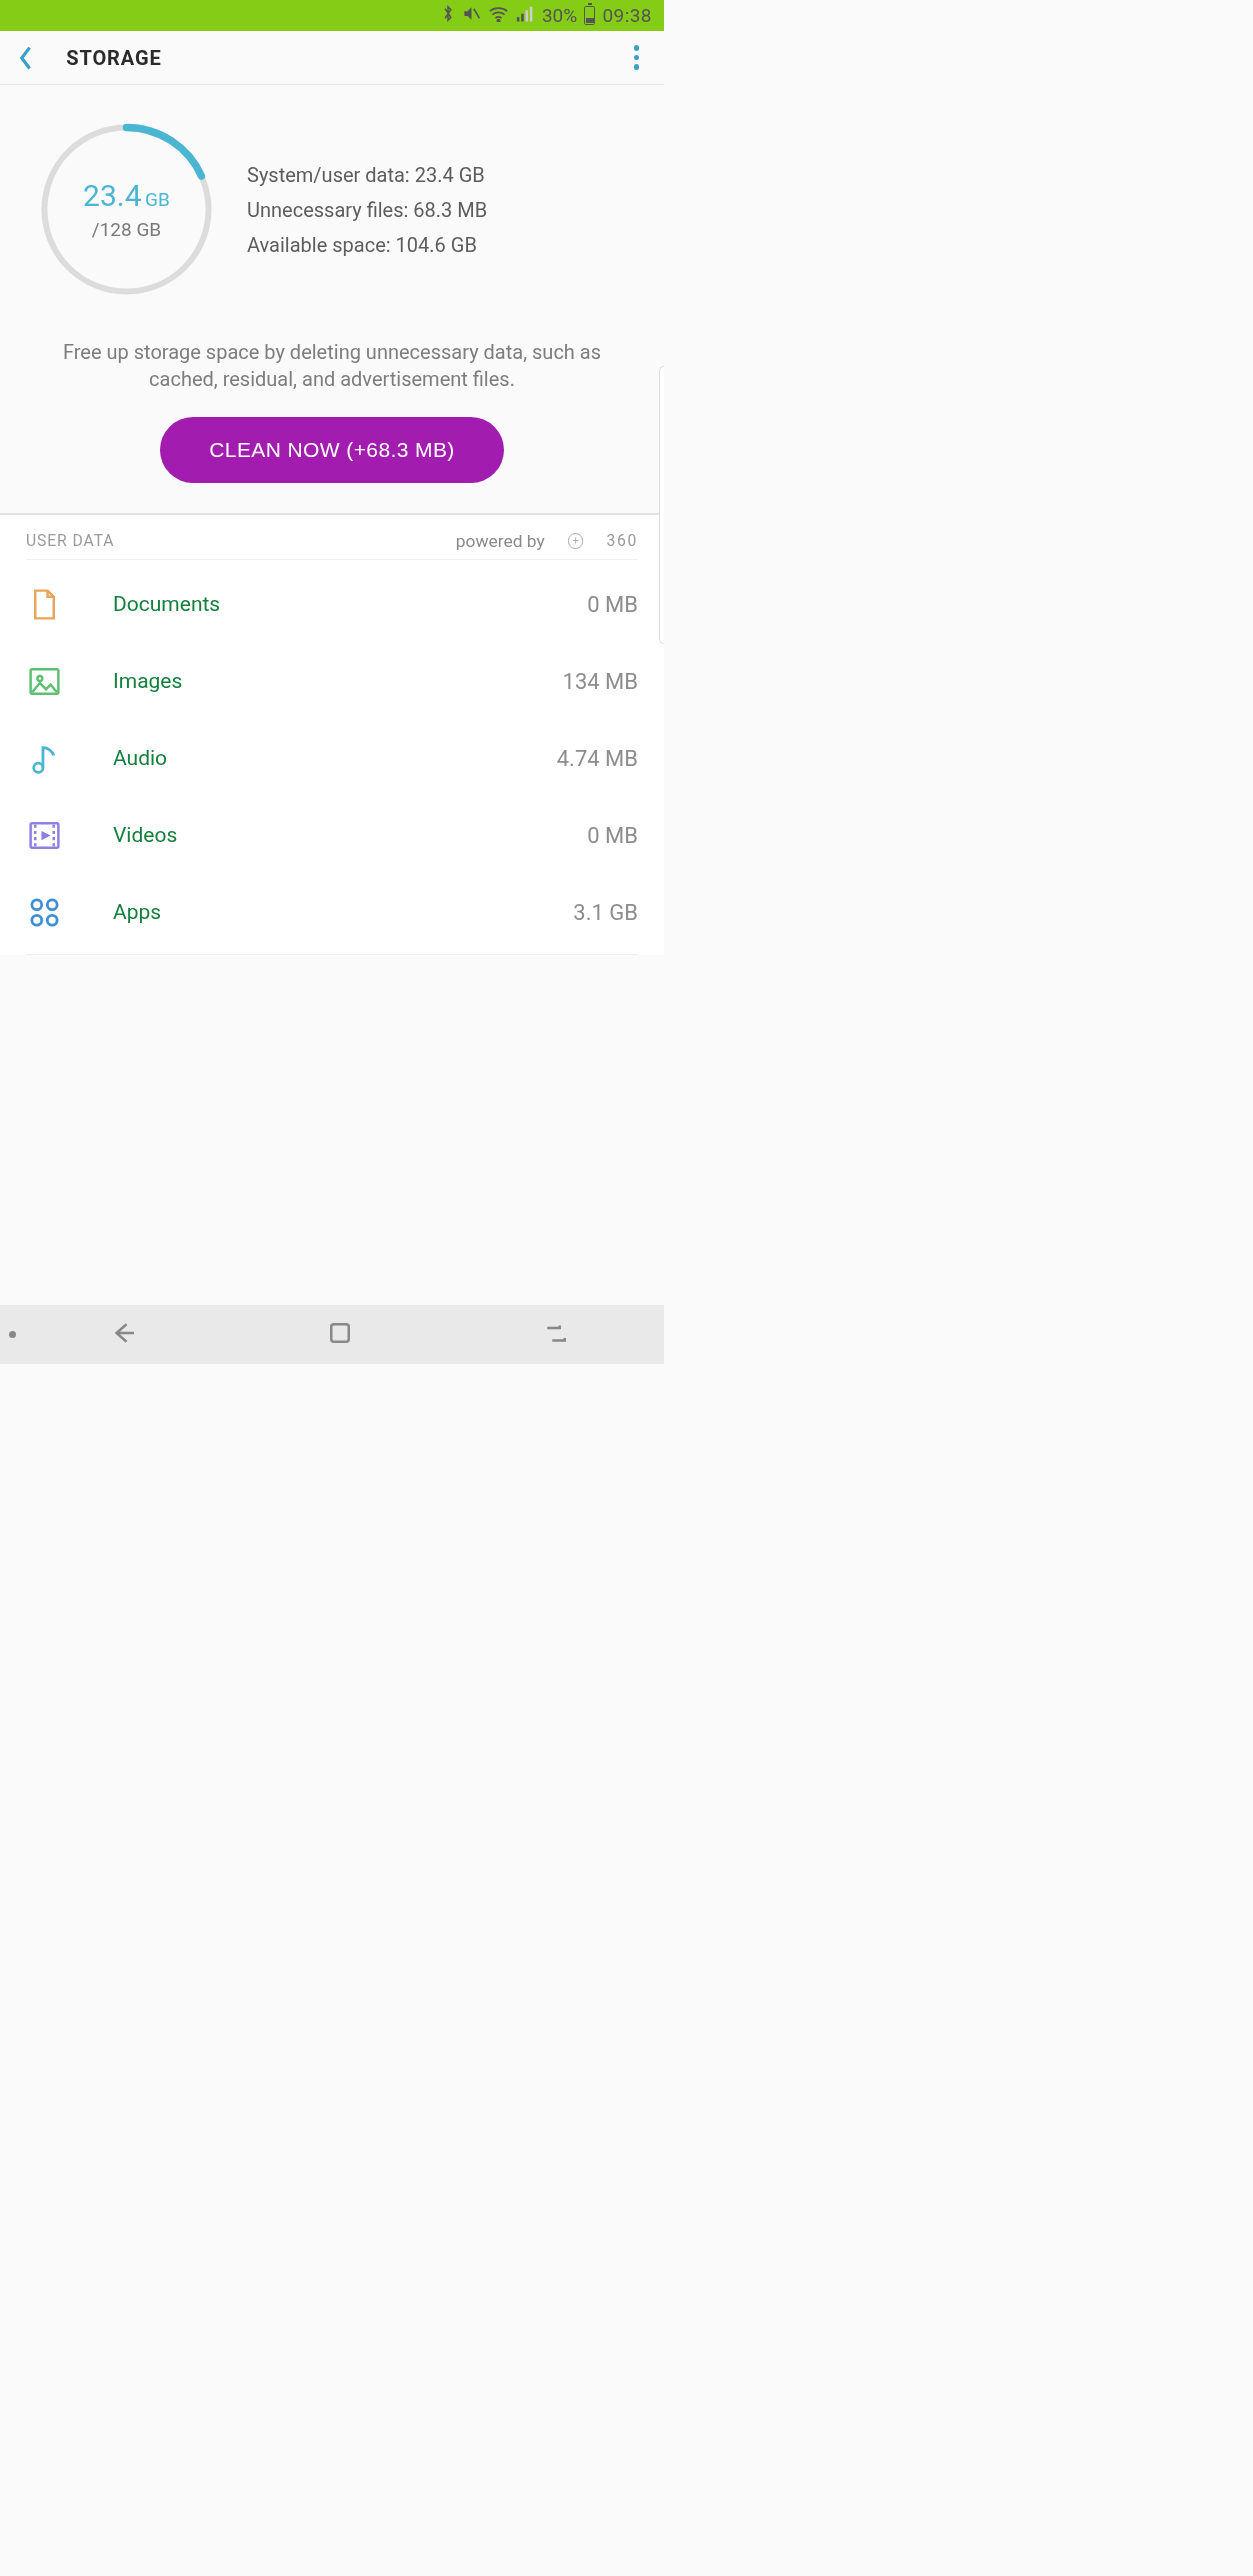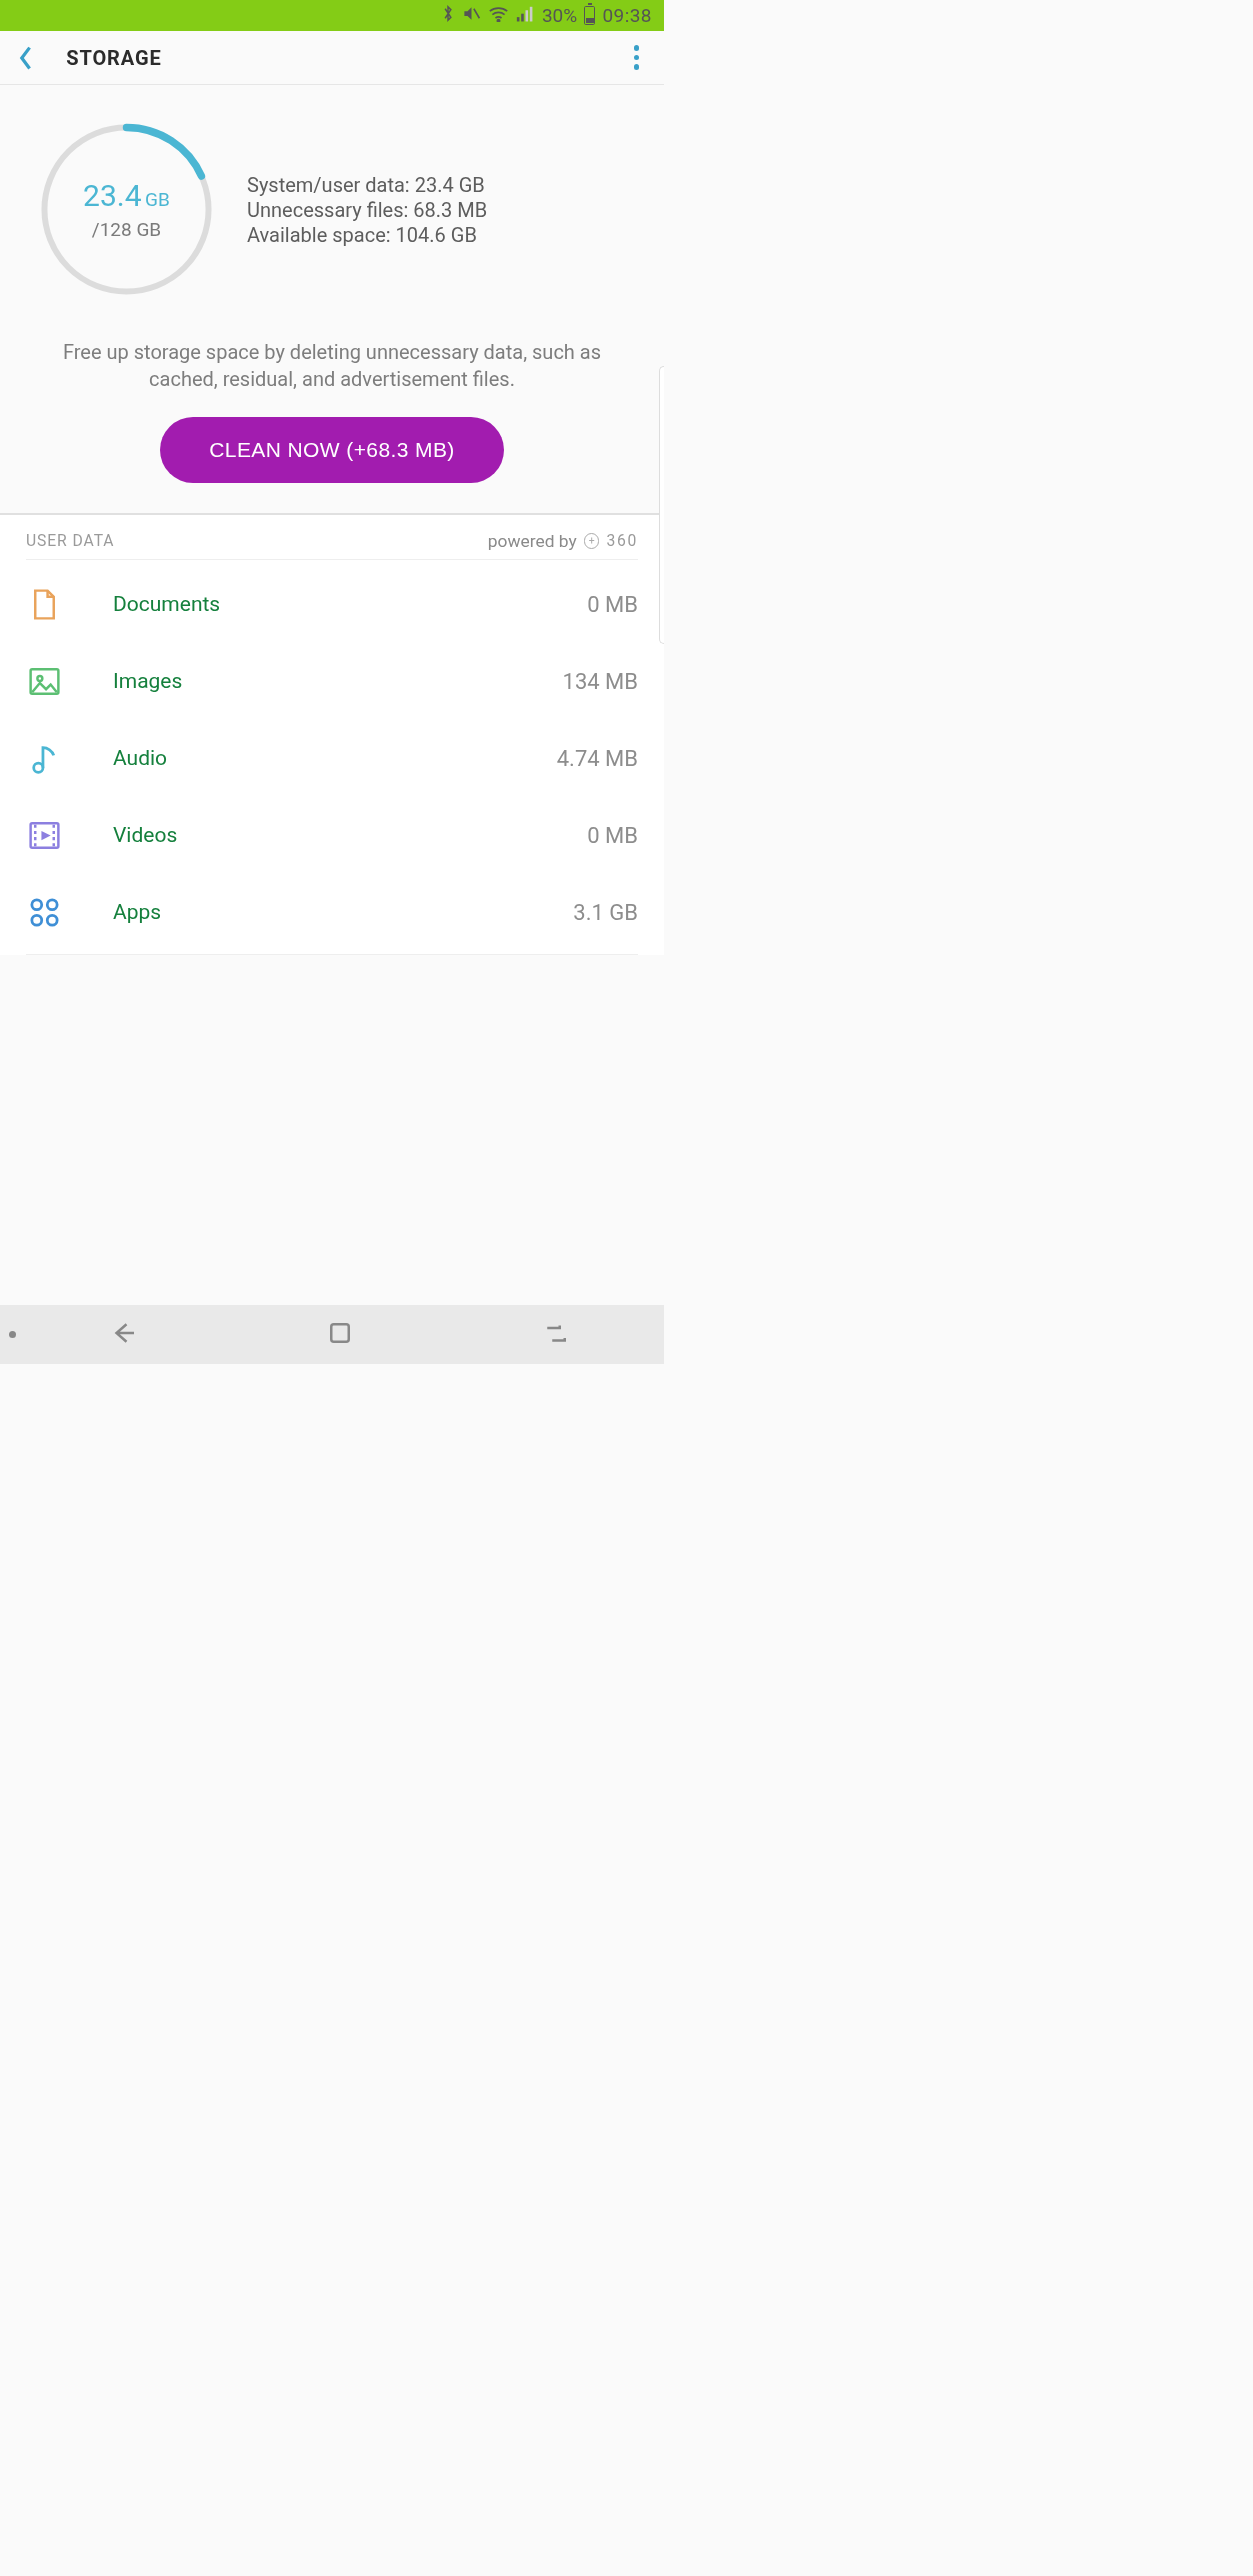--- a/index.html
+++ b/index.html
@@ -63,21 +63,21 @@
     position:absolute; inset:0;
     display:flex; flex-direction:column;
     align-items:center; justify-content:center;
   }
   .ring-text .used {
     color:#4bb6d3; font-size: 30px; font-weight:400;
   }
   .ring-text .used small { font-size: 19px; margin-left: 3.5px; }
   .ring-text .total { color:#7a7a7a; font-size: 19px; margin-top: 5.2px; }
 
-  .stats { flex:1; display:flex; flex-direction:column; gap:1px; color:#5d5d5d; font-size:20px; }
+  .stats { flex:1; display:flex; flex-direction:column; gap:11px; color:#5d5d5d; font-size:20px; }
   .stats .row span:first-child { }
   .stats .row { white-space: nowrap; }
 
   .hint {
     text-align:center;
     color:#7d7d7d;
     font-size:20px;
     padding: 22.6px 40px 0 40px;
     line-height: 1.35;
   }
@@ -99,21 +99,21 @@
   
   .section {
     background:#fff;
     margin: 0;
   }
   .section-header {
     display:flex; align-items:center;
     padding: 15.7px 26px 8.7px 26px;
     color:#9a9a9a; font-size:15.7px; letter-spacing:0.9px;
   }
-  .section-header .right { margin-left:auto; color:#8a8a8a; font-size:17.4px; letter-spacing:0; display:flex; align-items:center; gap:7px; }
+  .section-header .right { margin-left:auto; color:#8a8a8a; font-size:17.4px; letter-spacing:0; display:flex; align-items:center; gap:23px; }
   .section-header .right .logo { width:15.7px; height:15.7px; border-radius:50%; border:1.7px solid #aaa; display:inline-flex; align-items:center; justify-content:center; font-size:10.4px; color:#aaa; }
   .section-header .right .brand { font-size:15.7px; letter-spacing:1.7px; color:#9a9a9a; }
   .section hr { border:none; border-top:0.9px solid #eee; margin: 0 26px; }
 
   .list { padding: 5.2px 26px 0 26px; }
   .item {
     display:flex; align-items:center;
     height: 77px;
   }
   .item .icon { width: 52px; display:flex; justify-content:flex-start; }

